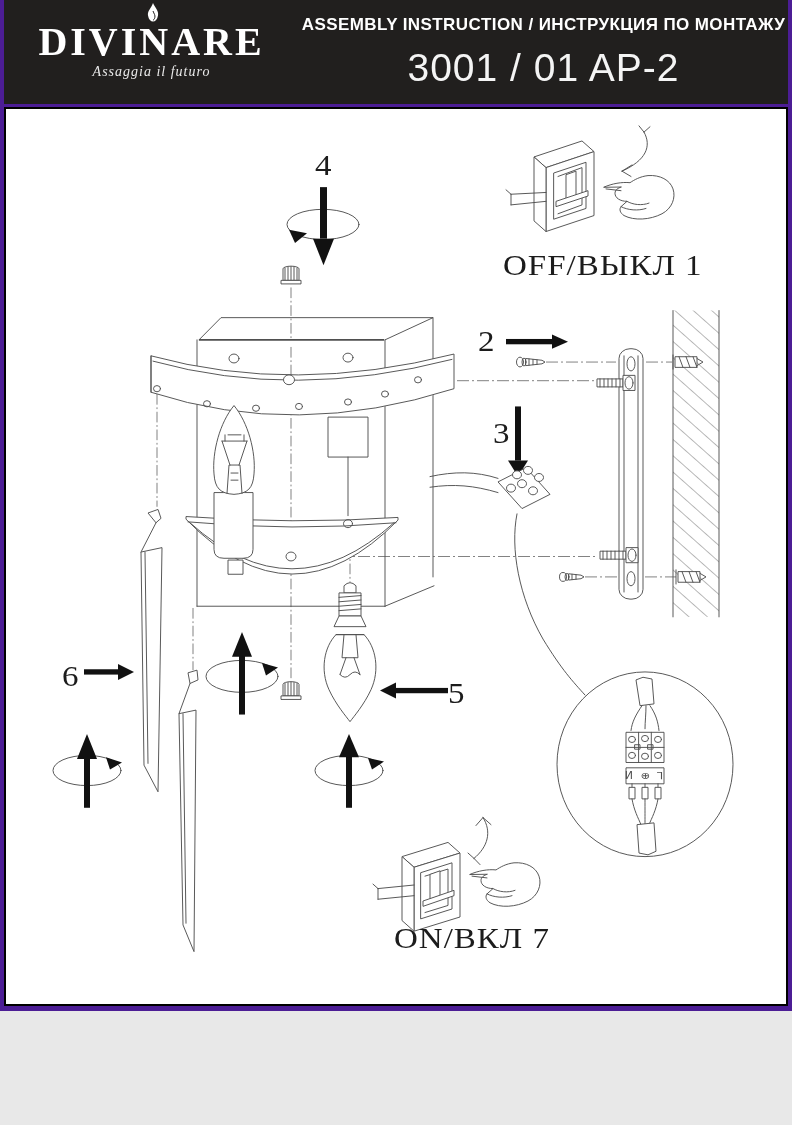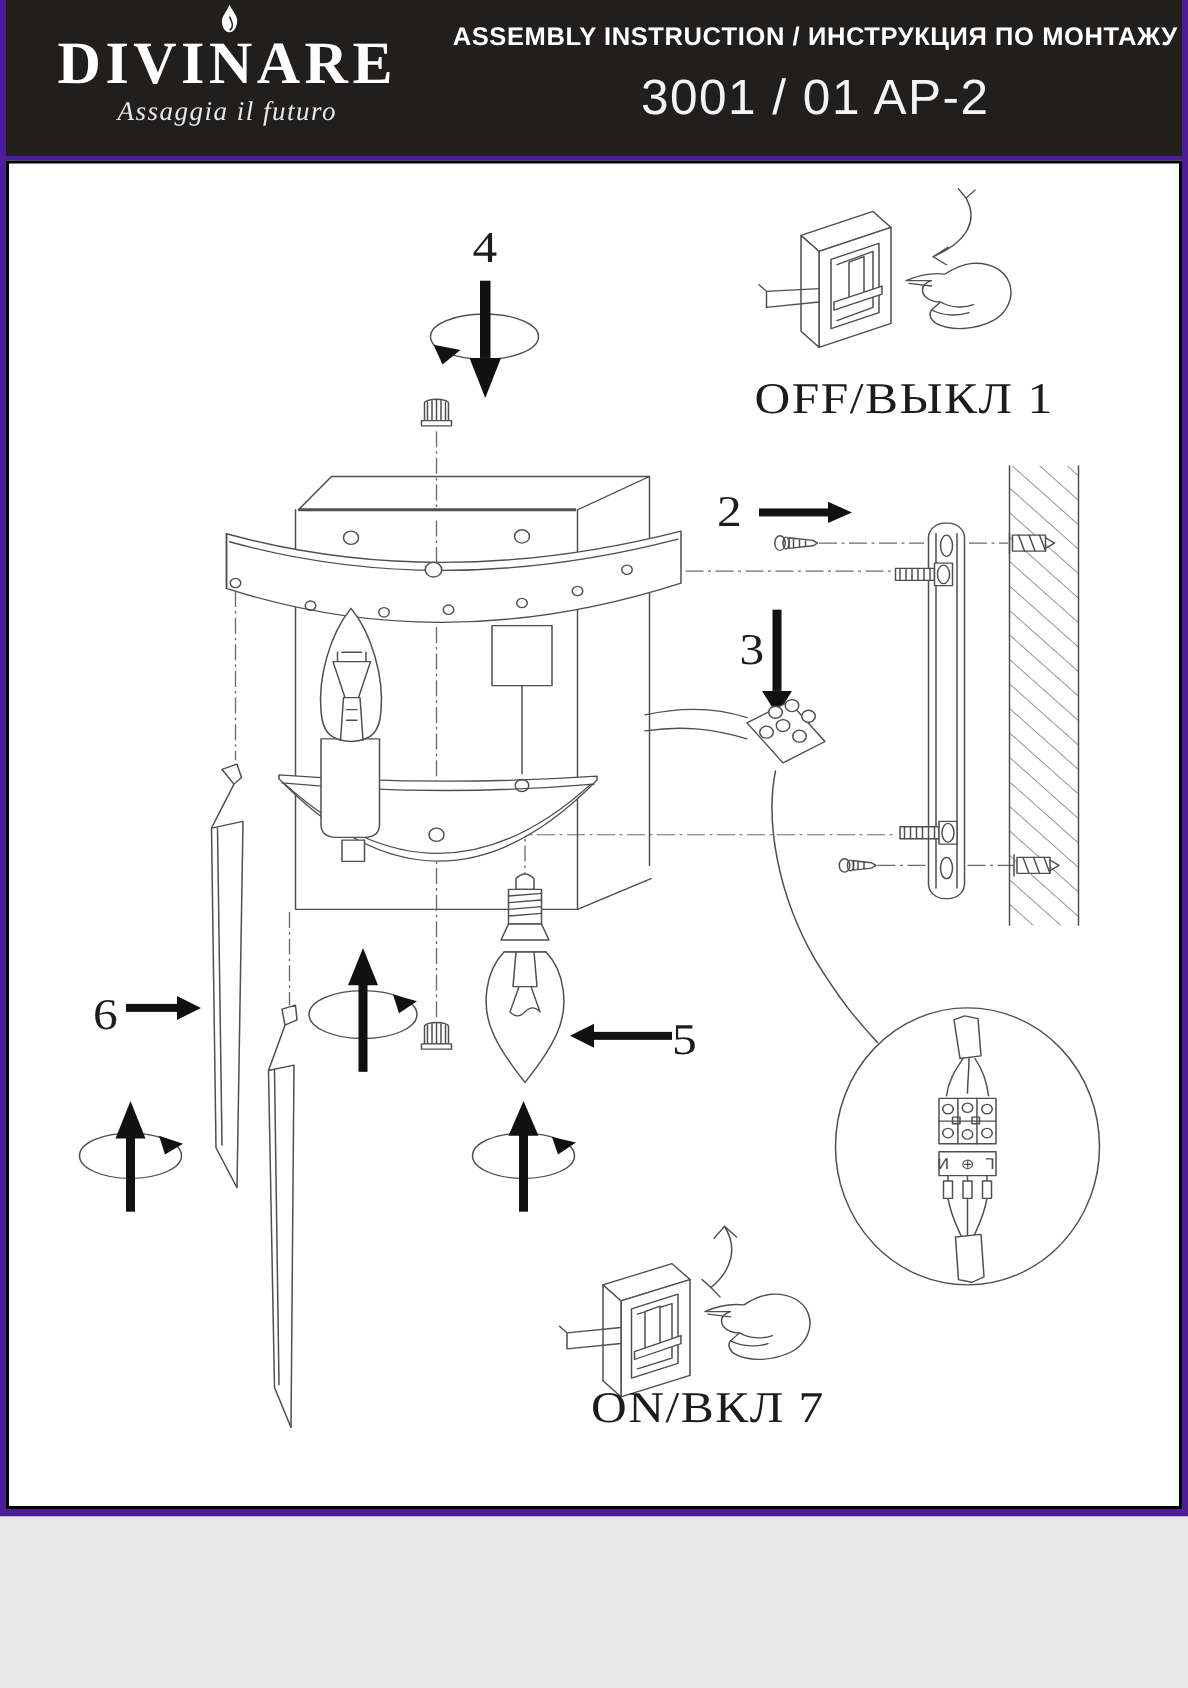--- a/index.html
+++ b/index.html
@@ -5,24 +5,24 @@
   html,body{margin:0;padding:0;background:#e8e8e8;}
   .page{position:relative;width:792px;height:1011px;background:#4c1d95;margin:0 auto;overflow:hidden;
         font-family:"Liberation Sans",sans-serif;}
   
   .header{position:absolute;left:4px;right:4px;top:0;height:104px;background:#211f1e;display:flex;}
   .logo{position:relative;width:295px;height:100%;}
   .brand{position:absolute;left:0;right:0;top:22px;text-align:center;color:#fff;
          font-family:"Liberation Serif",serif;font-weight:bold;font-size:40px;letter-spacing:3px;line-height:1;}
   .flame{position:absolute;left:141px;top:3px;}
   .tagline{position:absolute;left:0;right:0;top:64px;text-align:center;color:#e9e9e9;
-           font-family:"Liberation Serif",serif;font-style:italic;font-size:18px;letter-spacing:1px;}
+           font-family:"Liberation Serif",serif;font-style:italic;font-size:14px;letter-spacing:1px;}
   .titles{flex:1;text-align:center;color:#fff;padding-top:15px;}
   .doc-title{font-size:17px;font-weight:bold;letter-spacing:.4px;}
-  .model{font-size:33px;margin-top:11px;color:#f4f4f4;letter-spacing:1px;}
+  .model{font-size:39px;margin-top:11px;color:#f4f4f4;letter-spacing:1px;}
   
   .sheet{position:absolute;left:4px;right:4px;top:107px;bottom:5px;border:2px solid #000;background:#fff;}
   .sheet svg{display:block;width:100%;height:100%;}
   
   .ln{fill:none;stroke:#4f4f4f;stroke-width:1;stroke-linecap:round;stroke-linejoin:round;}
   .ln2{fill:none;stroke:#4f4f4f;stroke-width:2.2;}
   .wf{fill:#fff;stroke:#4f4f4f;stroke-width:1;stroke-linejoin:round;}
   .dd{fill:none;stroke:#6b6b6b;stroke-width:.9;stroke-dasharray:12 3 2 3;}
   .blk{fill:#111;stroke:none;}
   .num{font-family:"Liberation Serif",serif;font-size:33px;fill:#1c1c1c;}

